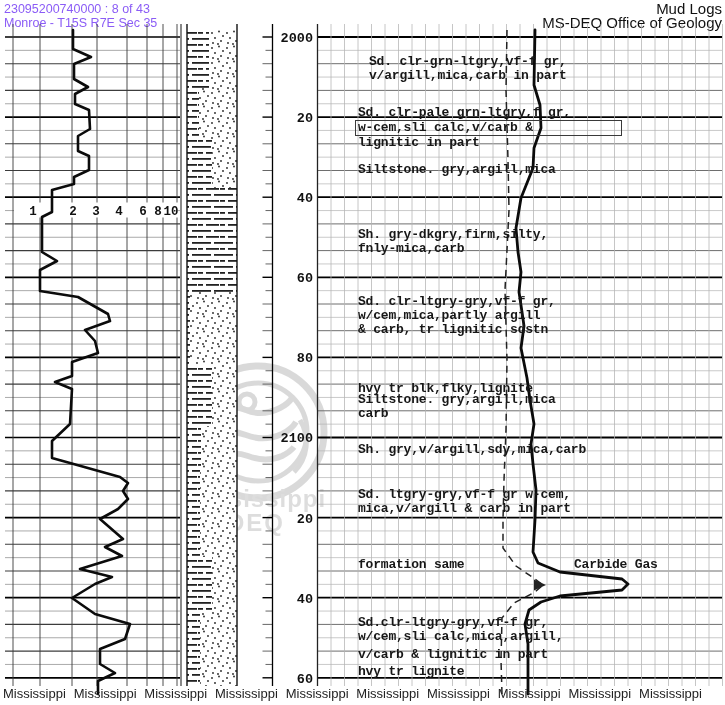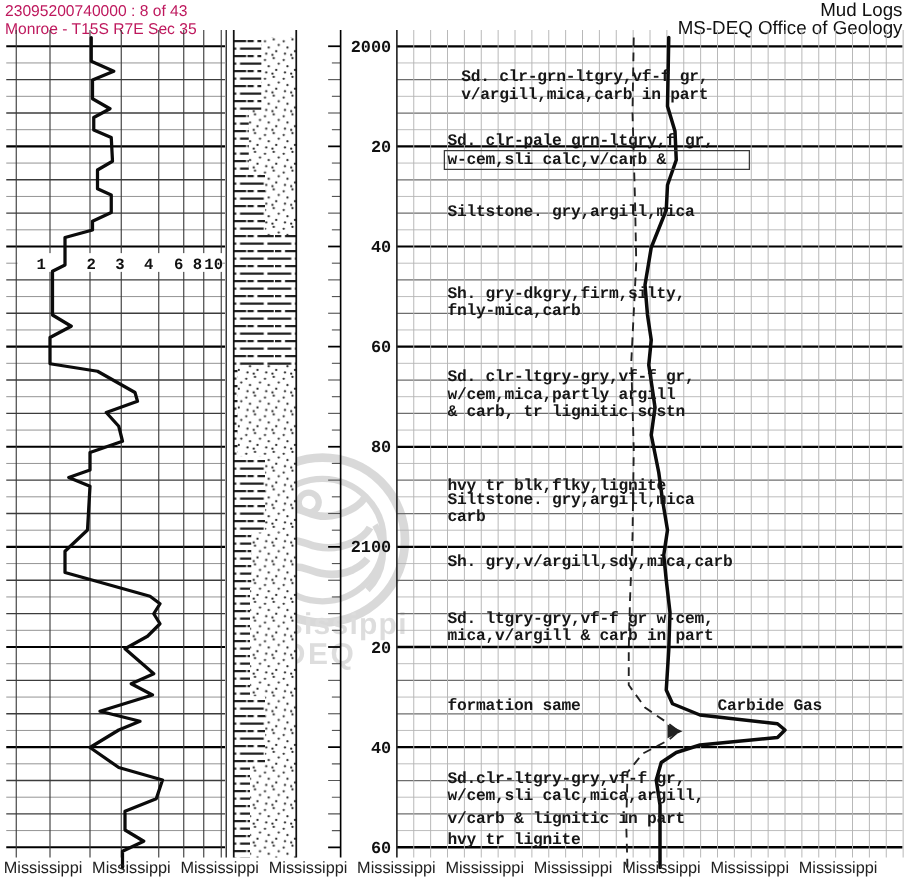--- a/index.html
+++ b/index.html
@@ -1,26 +1,26 @@
 <!DOCTYPE html>
 <html><head>
 <meta charset="utf-8">
 <style>
   html,body{margin:0;padding:0;background:#fff;}
   .page{position:relative;width:725px;height:705px;background:#fff;overflow:hidden;
         font-family:"Liberation Sans",sans-serif;}
-  .hdr-left{position:absolute;top:2px;left:4px;font-size:12.5px;line-height:14px;color:#be185d;}
+  .hdr-left{position:absolute;top:2px;left:4px;font-size:12.5px;line-height:14px;color:#8b5cf6;}
   .hdr-right{position:absolute;top:2px;right:3px;text-align:right;font-size:15px;line-height:14px;color:#111;}
   #log-svg{position:absolute;left:0;top:0;}
   .mono-label{font-family:"Liberation Mono",monospace;font-weight:700;font-size:13.5px;fill:#111;}
   .sm{font-size:12.5px;}
   .desc{position:absolute;left:358px;color:#171717;white-space:pre;
         font-family:"Liberation Mono",monospace;font-weight:700;font-size:13px;line-height:13.9px;
         letter-spacing:-0.2px;}
-  .desc-line.boxed{box-sizing:border-box;width:245px;border:1px solid #3a3a3a;
+  .desc-line.boxed{box-sizing:border-box;width:267px;border:1px solid #3a3a3a;
         margin-left:-3px;padding-left:2px;}
   .gas-label{left:574px;top:558px;}
   .footer{position:absolute;left:3px;top:686px;width:699px;display:flex;
         justify-content:space-between;font-size:13px;color:#222;}
 </style>
 </head>
 <body>
 
 <div class="page">
 
@@ -304,21 +304,21 @@
       <g>
         <path d="M73,30 L73,49 L91,57 L74,64 L74,79 L88,87 L75,94 L75,104 L89,110 L90,129 L78,136 L78,151 L89,156 L89,170 L74,177 L74,184 L52,190 L52,212 L42,217 L42,252 L57,261 L40,270 L40,291 L78,297 L108,314 L110,321 L85,330 L95,341 L98,353 L72,362 L72,376 L55,382 L72,389 L70,424 L52,441 L52,458 L70,463 L120,477 L128,483 L123,491 L128,499 L118,509 L100,519 L123,539 L105,547 L122,556 L80,569 L112,577 L95,584 L72,598 L95,614 L130,624 L125,639 L100,649 L100,664 L115,673 L98,681 L98,694" fill="none" stroke="#0b0b0b" stroke-width="2.6" stroke-linejoin="round" stroke-linecap="round"></path>
         <path d="M507,30 L506,90 L508,160 L509,210 L505,290 L507,360 L506,430 L504,480 L503,520 L503,548 L516,566 L535,579 L543,585 L535,592 L514,603 L502,618 L501,660 L502,694" fill="none" stroke="#222" stroke-width="1.5" stroke-dasharray="7 5"></path>
         <polygon points="546,585 534,579.5 534,590.5" fill="#222"></polygon>
         <path d="M535,30 L534,85 L540,105 L541,128 L534,148 L533,168 L521,198 L516,228 L518,252 L521,272 L519,292 L522,312 L524,326 L521,348 L527,378 L530,400 L534,424 L531,444 L533,464 L536,490 L535,520 L533,552 L538,563 L560,572 L622,579 L628,584 L622,590 L560,596 L541,602 L529,610 L525,624 L528,644 L528,694" fill="none" stroke="#0b0b0b" stroke-width="2.8" stroke-linejoin="round" stroke-linecap="round"></path>
       </g>
     </svg>
 
   <div id="text-layer">
       <div class="desc" style="top: 55px; padding-left: 11px;"><div class="desc-line">Sd. clr-grn-ltgry,vf-f gr,</div><div class="desc-line">v/argill,mica,carb in part</div></div>
-      <div class="desc" style="top: 106px;"><div class="desc-line">Sd. clr-pale grn-ltgry,f gr,</div><div class="desc-line boxed">w-cem,sli calc,v/carb &amp;</div></div>
+      <div class="desc" style="top: 106px;"><div class="desc-line">Sd. clr-pale grn-ltgry,f gr,</div><div class="desc-line boxed">w-cem,sli calc,v/carb &amp;</div><div class="desc-line">lignitic in part</div></div>
       <div class="desc" style="top: 163px;"><div class="desc-line">Siltstone. gry,argill,mica</div></div>
       <div class="desc" style="top: 228px;"><div class="desc-line">Sh. gry-dkgry,firm,silty,</div><div class="desc-line">fnly-mica,carb</div></div>
       <div class="desc" style="top: 295px;"><div class="desc-line">Sd. clr-ltgry-gry,vf-f gr,</div><div class="desc-line">w/cem,mica,partly argill</div><div class="desc-line">&amp; carb, tr lignitic sdstn</div></div>
       <div class="desc" style="top: 358px; margin-top: 24px;"><div class="desc-line">hvy tr blk,flky,lignite</div></div>
       <div class="desc" style="top: 393px;"><div class="desc-line">Siltstone. gry,argill,mica</div><div class="desc-line">carb</div></div>
       <div class="desc" style="top: 443px;"><div class="desc-line">Sh. gry,v/argill,sdy,mica,carb</div></div>
       <div class="desc" style="top: 488px;"><div class="desc-line">Sd. ltgry-gry,vf-f gr w-cem,</div><div class="desc-line">mica,v/argill &amp; carb in part</div></div>
       <div class="desc" style="top: 558px;"><div class="desc-line">formation same</div></div>
       <div class="desc" style="top: 616px;"><div class="desc-line">Sd.clr-ltgry-gry,vf-f gr,</div><div class="desc-line">w/cem,sli calc,mica,argill,</div></div>
       <div class="desc" style="top: 648px;"><div class="desc-line">v/carb &amp; lignitic in part</div></div>

